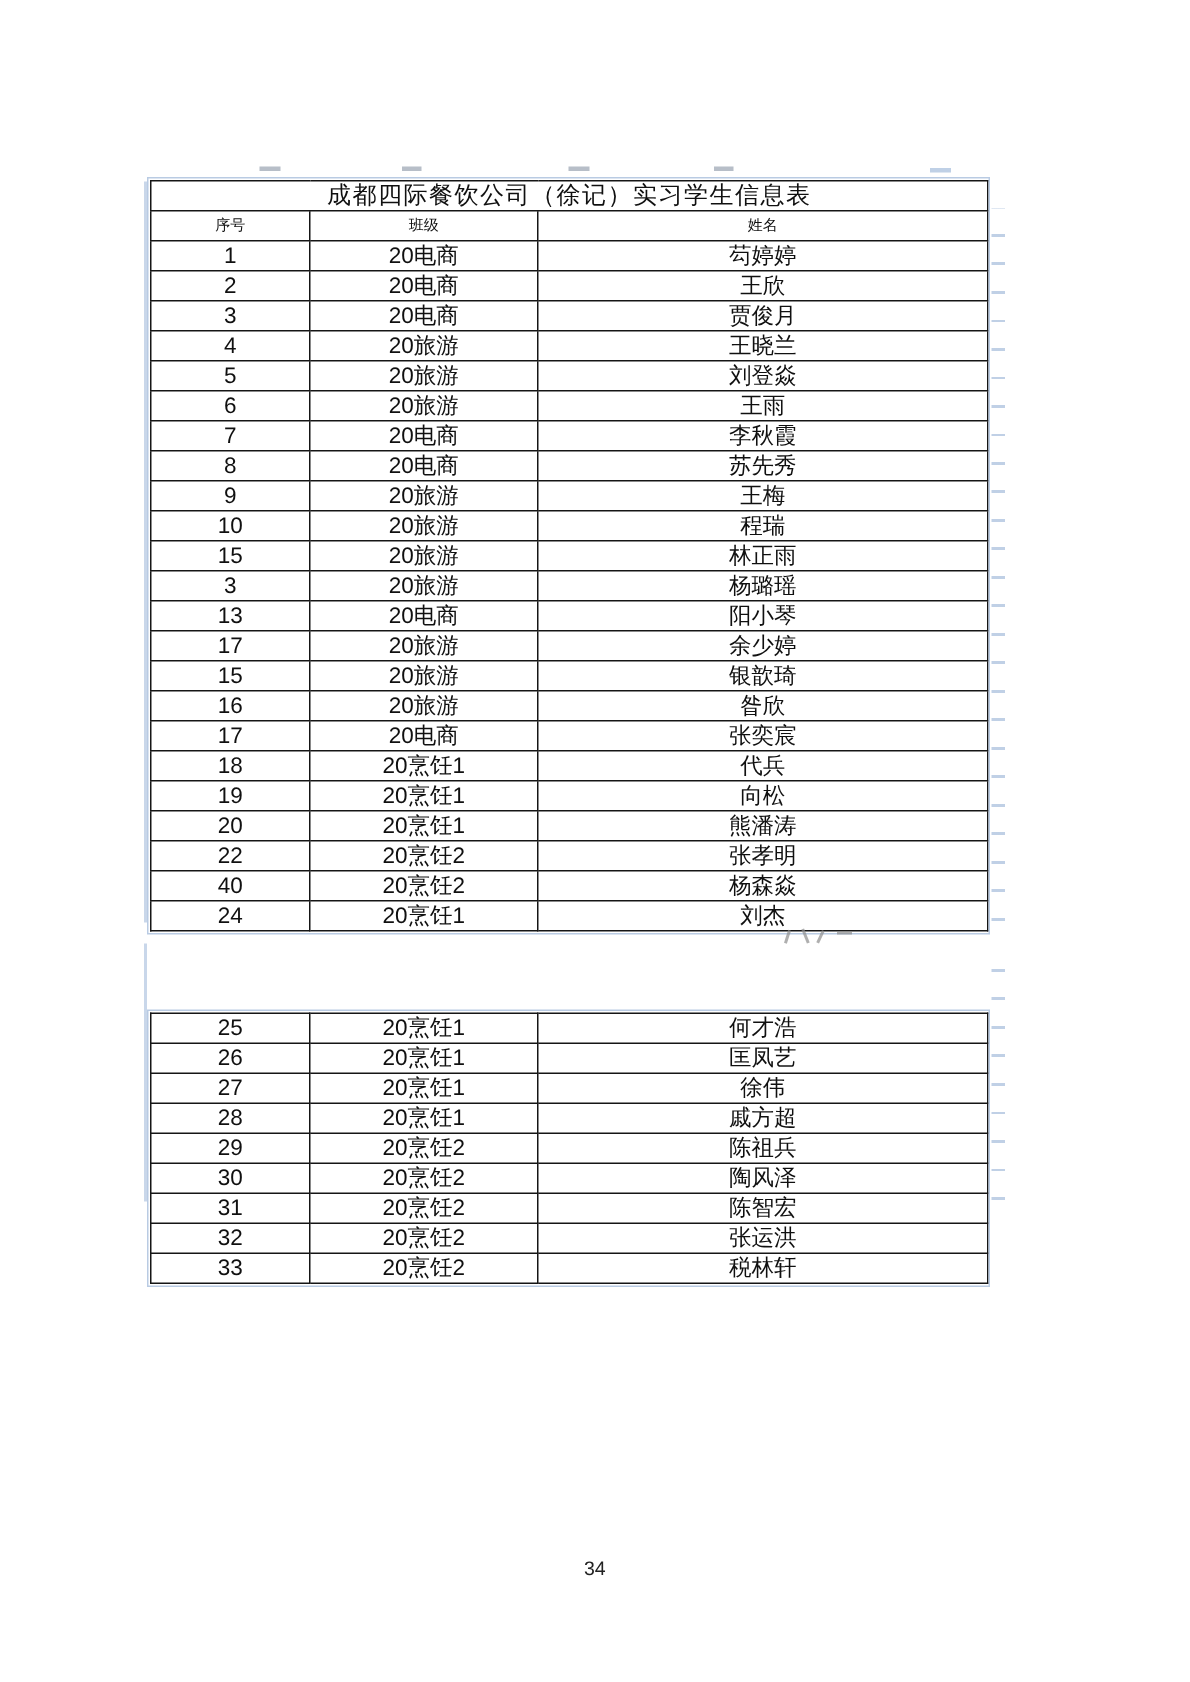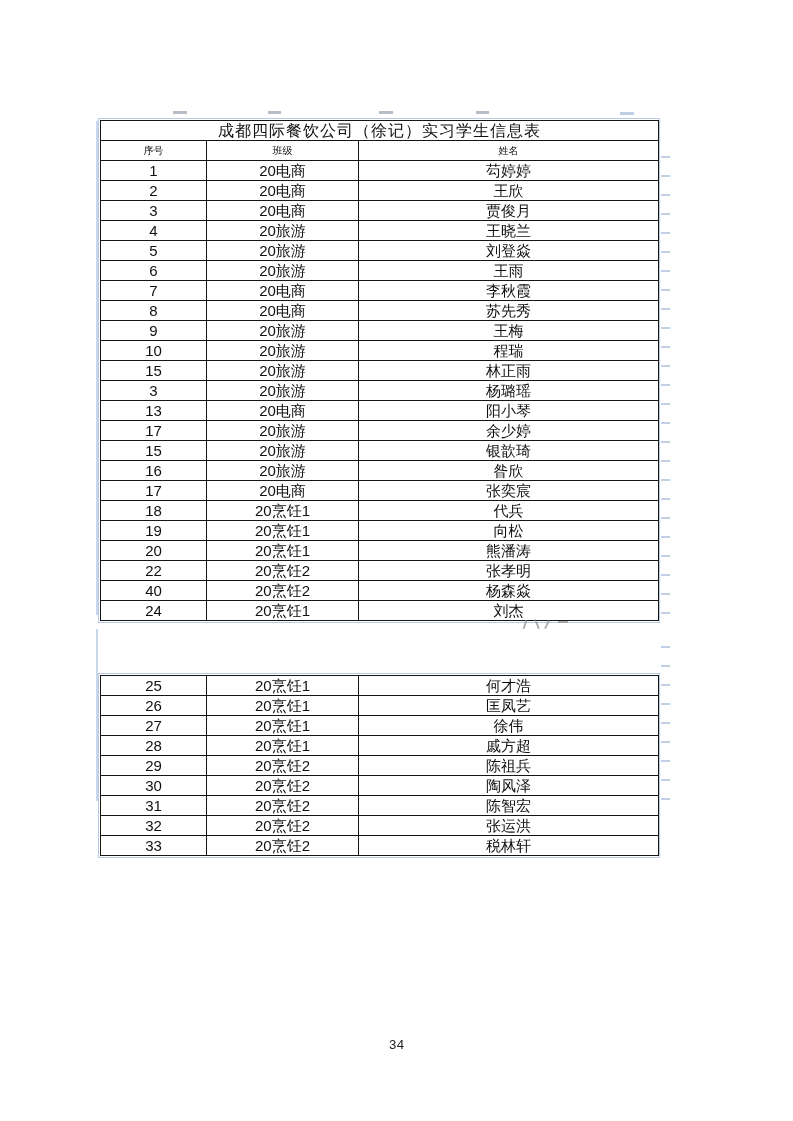--- a/index.html
+++ b/index.html
@@ -49,21 +49,21 @@
   }
   .left-grid-line{
     position:absolute;width:2px;background:#c3d3e8;opacity:.9;
   }
   
   .artifact-stroke{
     position:absolute;background:#8d8d8d;opacity:.7;
   }
   .page-number{
     position:absolute;left:0;width:793px;text-align:center;
-    font-family:Liberation Mono, monospace;
+    font-family:Liberation Sans, sans-serif;
     font-size:13px;color:#222;
   }
 </style>
 </head>
 <body>
 
 <div class="page">
 
   <div class="remnant-dash" style="left:173px;top:111px;width:14px;"></div>
   <div class="remnant-dash" style="left:268px;top:111px;width:13px;"></div>

